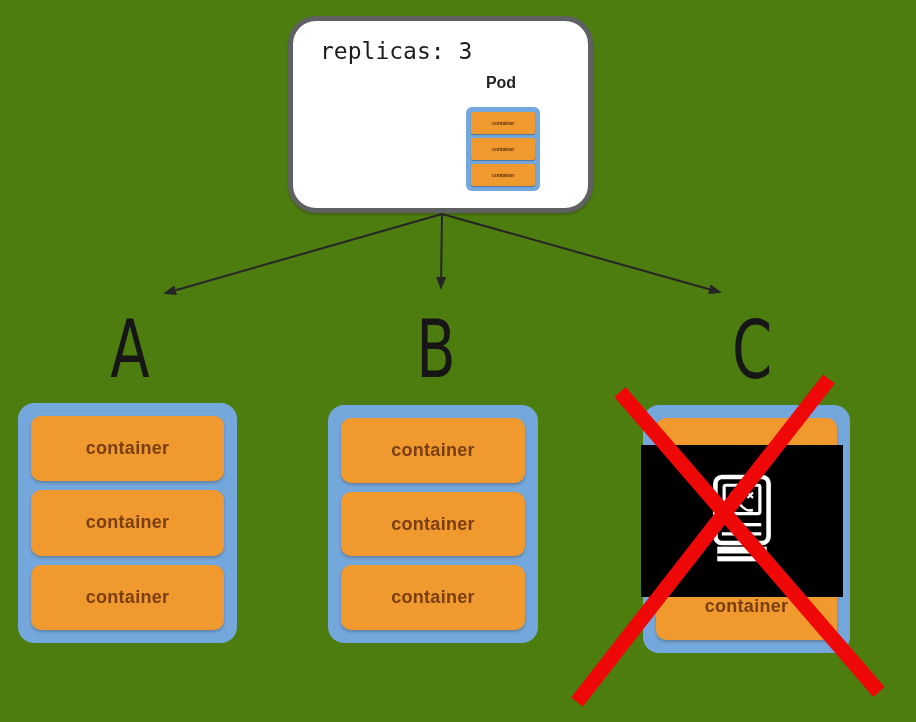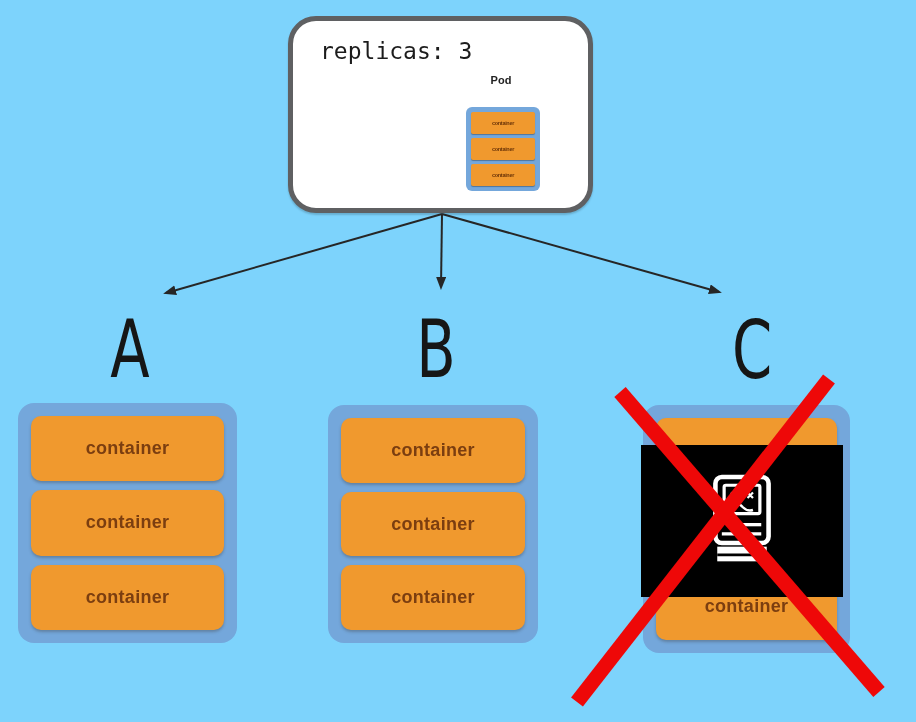--- a/index.html
+++ b/index.html
@@ -1,37 +1,37 @@
 <!DOCTYPE html>
 <html style="--pod-fill: #74a7db; --container-fill: #f0992e; --container-text: #7b3e10; --spec-box-border: #5f6062; --arrow: #262626; --failure-red: #ee0808; --crash-overlay: #000000;"><head>
 <meta charset="utf-8">
 <style>
   html,body { margin:0; padding:0; background:#ffffff; }
   .canvas {
-    position:relative; width:916px; height:722px; background:#7dd3fc; overflow:hidden;
+    position:relative; width:916px; height:722px; background:#4d7c0f; overflow:hidden;
     font-family:"Liberation Sans", sans-serif;
   }
 
   
   .spec-box {
     position:absolute; left:288px; top:16px; width:305px; height:197px;
     box-sizing:border-box; background:#fff;
     border:5px solid var(--spec-box-border, #5f6062); border-radius:28px;
     box-shadow:0 2px 2px rgba(0,0,0,0.18);
   }
   .spec-line {
     position:absolute; left:27px; white-space:pre;
     font-family:"DejaVu Sans Mono","Liberation Mono",monospace;
     font-size:23px; color:#1c1c1c; letter-spacing:0px;
   }
   .spec-line.replicas { top:17px; }
   .spec-line.template { top:57px; }
   .pod-label {
     position:absolute; left:188px; top:53px; width:40px; text-align:center;
-    font-size:11px; font-weight:700; color:#222;
+    font-size:16px; font-weight:700; color:#222;
   }
   .mini-pod {
     position:absolute; left:173px; top:86px; width:74px; height:84px;
     box-sizing:border-box; background:var(--pod-fill,#74a7db); border-radius:6px;
     padding:5px; display:flex; flex-direction:column; gap:4px;
   }
   .mini-bar {
     flex:1; background:var(--container-fill,#f0992e); border-radius:2px;
     display:flex; align-items:center; justify-content:center;
     font-size:5.5px; font-weight:700; color:#6a3408; letter-spacing:-0.3px;

